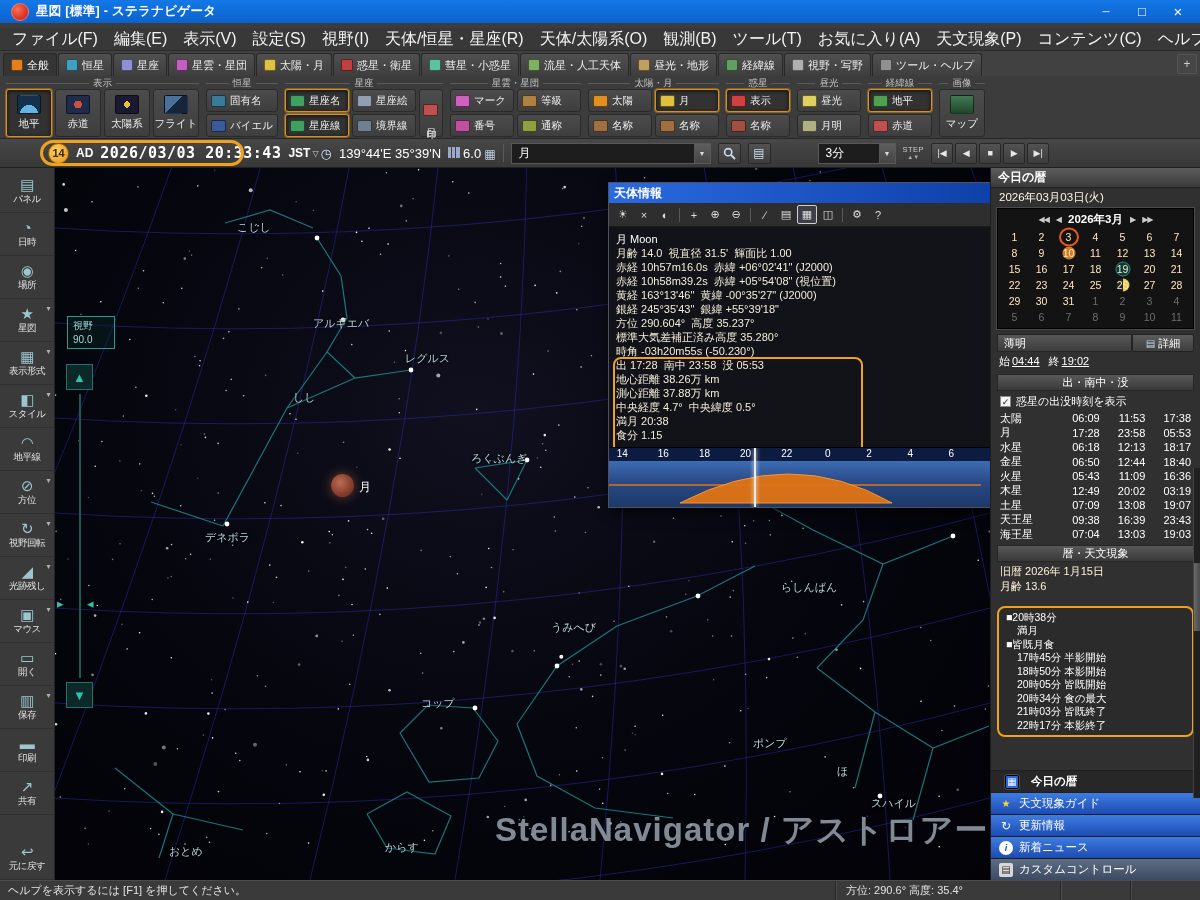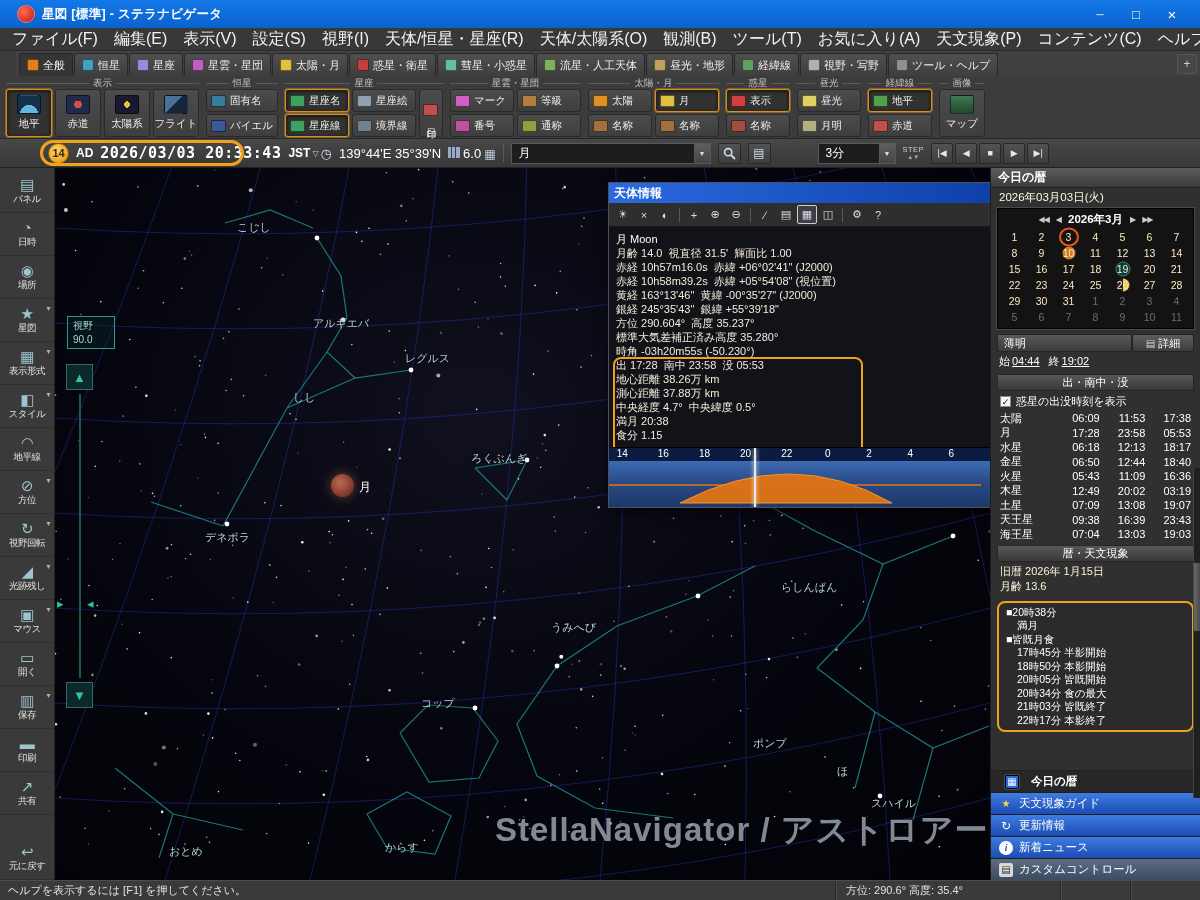--- a/index.html
+++ b/index.html
@@ -1,35 +1,35 @@
 <!DOCTYPE html>
 <html><head>
 <meta charset="utf-8">
 <style>
 *{box-sizing:border-box;margin:0;padding:0}
 html,body{background:#222}
 body{font-family:"Liberation Sans","DejaVu Sans",sans-serif}
 .app{position:relative;width:1200px;height:900px;background:#3c3c3c;overflow:hidden;color:#e8e8e8;font-size:12px}
 
 
-.titlebar{position:absolute;left:0;top:0;right:0;height:28px;background:linear-gradient(#1478e8,#0a62cc);display:flex;align-items:center;padding:0 10px;color:#fff}
+.titlebar{position:absolute;left:0;top:0;right:0;height:23px;background:linear-gradient(#1478e8,#0a62cc);display:flex;align-items:center;padding:0 4px;color:#fff}
 .appicon{width:18px;height:18px;border-radius:50%;background:radial-gradient(circle at 35% 35%,#ff7050,#c01010);margin:0 7px;border:1px solid rgba(255,255,255,.35);flex:none}
 .wtitle{font-size:12.5px;font-weight:bold;letter-spacing:.3px}
 .winbtns{margin-left:auto;display:flex}
 .winbtn{width:36px;height:24px;display:flex;align-items:center;justify-content:center;font-size:13px;color:#fff}
 .winbtn.min::before{content:"─";font-size:10px}
 .winbtn.max::before{content:"□"}
 .winbtn.cls::before{content:"×";font-size:15px}
 
 
 .menubar{position:absolute;top:28px;left:0;right:0;height:23px;background:#383838;border-bottom:1px solid #2a2a2a;display:flex;align-items:center;padding-left:4px}
 .menu-item{padding:3px 8px;font-size:16px;color:#f2f2f2;white-space:nowrap}
 
 
-.tabrow{position:absolute;top:51px;left:16px;right:0;height:25px;background:#414141;display:flex;align-items:flex-end;padding:1px 3px 0}
+.tabrow{position:absolute;top:51px;left:0;right:0;height:25px;background:#414141;display:flex;align-items:flex-end;padding:1px 3px 0}
 .tab{display:flex;align-items:center;gap:4px;padding:0 7px;font-size:11px;background:linear-gradient(#505050,#3e3e3e);border:1px solid #282828;border-bottom:none;border-radius:3px 3px 0 0;margin-right:1px;color:#eee;height:23px;white-space:nowrap}
 .tab.active{background:#353535}
 .tabicon{width:12px;height:12px;border-radius:2px;border:1px solid rgba(0,0,0,.5);flex:none}
 .tab-pin{margin-left:auto;width:20px;height:20px;border:1px solid #555;background:#464646;display:flex;align-items:center;justify-content:center;border-radius:2px;margin-bottom:2px;color:#ccc}
 
 
 .toolbar{position:absolute;top:76px;left:0;right:0;height:63px;background:#3c3c3c;border-bottom:1px solid #262626;display:flex;gap:7px;padding:1px 6px;align-items:flex-start}
 .tbgroup{display:flex;flex-direction:column}
 .tbglabel{font-size:9.5px;color:#c4c4c4;display:flex;align-items:center;gap:4px;height:12px;white-space:nowrap}
 .tbglabel::before,.tbglabel::after{content:"";flex:1;height:1px;background:#5a5a5a;min-width:5px}
@@ -147,21 +147,21 @@
 .tw-times{margin:1px 8px 2px;color:#fff}
 .tw-times u{margin:0 6px 0 2px}
 .rp-sec{height:17px;flex:none;margin:3px 6px 0;background:linear-gradient(#585858,#393939);border:1px solid #262626;display:flex;align-items:center;justify-content:center;color:#fff}
 .chk-row{display:flex;align-items:center;gap:5px;margin:3px 9px 2px;color:#fff}
 .chk{width:11px;height:11px;background:#f4f4f4;border:1px solid #888;display:flex;align-items:center;justify-content:center;font-size:9px;color:#111;flex:none}
 .chk::before{content:"✓"}
 .planet-table{margin:0 9px}
 .prow{display:flex;height:14.5px;align-items:center;color:#fff}
 .pname{flex:0 0 54px}
 .ptime{flex:1;text-align:right}
-.phen-info{margin:2px 9px 3px;color:#fff3d8;line-height:15px}
+.phen-info{margin:2px 9px 8px;color:#fff3d8;line-height:15px}
 .events{margin:4px 6px;border:2.5px solid #f0a21c;border-radius:8px;padding:3px 7px;color:#fff;font-size:10.5px;line-height:13.5px;background:#2b2b2b}
 .ev.ind{padding-left:11px}
 .rp-scroll{position:absolute;right:0;top:300px;width:7px;height:330px;background:#202020;border-left:1px solid #454545}
 .rp-thumb{margin-top:95px;height:68px;background:linear-gradient(90deg,#6a6a6a,#4a4a4a)}
 .panel-nav{margin-top:auto;display:flex;flex-direction:column}
 .nav-item{height:22px;display:flex;align-items:center;gap:6px;padding:0 8px;font-size:11.5px;color:#fff;border-top:1px solid #1f1f1f;white-space:nowrap}
 .nav-item.current{background:#272727;font-weight:bold}
 .nav-item.blue{background:linear-gradient(#3e7ce2,#1c4cb2)}
 .nav-item.muted{background:linear-gradient(#5d6d84,#3d4b62)}
 .nicon{width:14px;height:14px;display:flex;align-items:center;justify-content:center;font-size:10px;border-radius:2px;flex:none}

